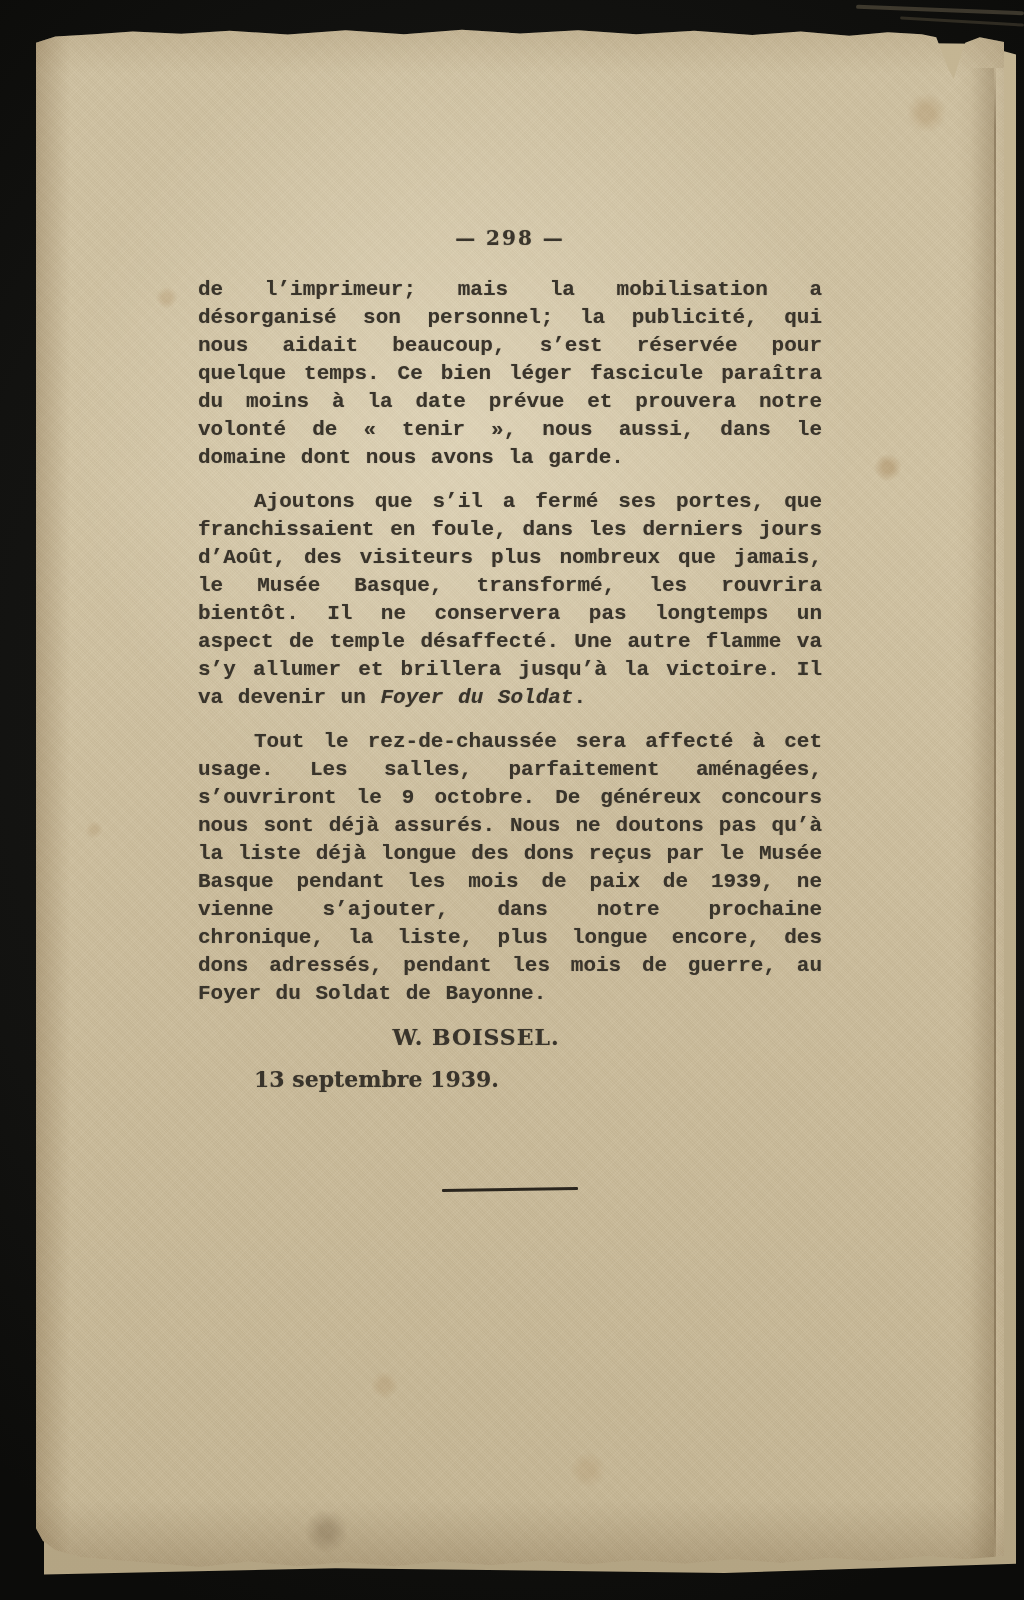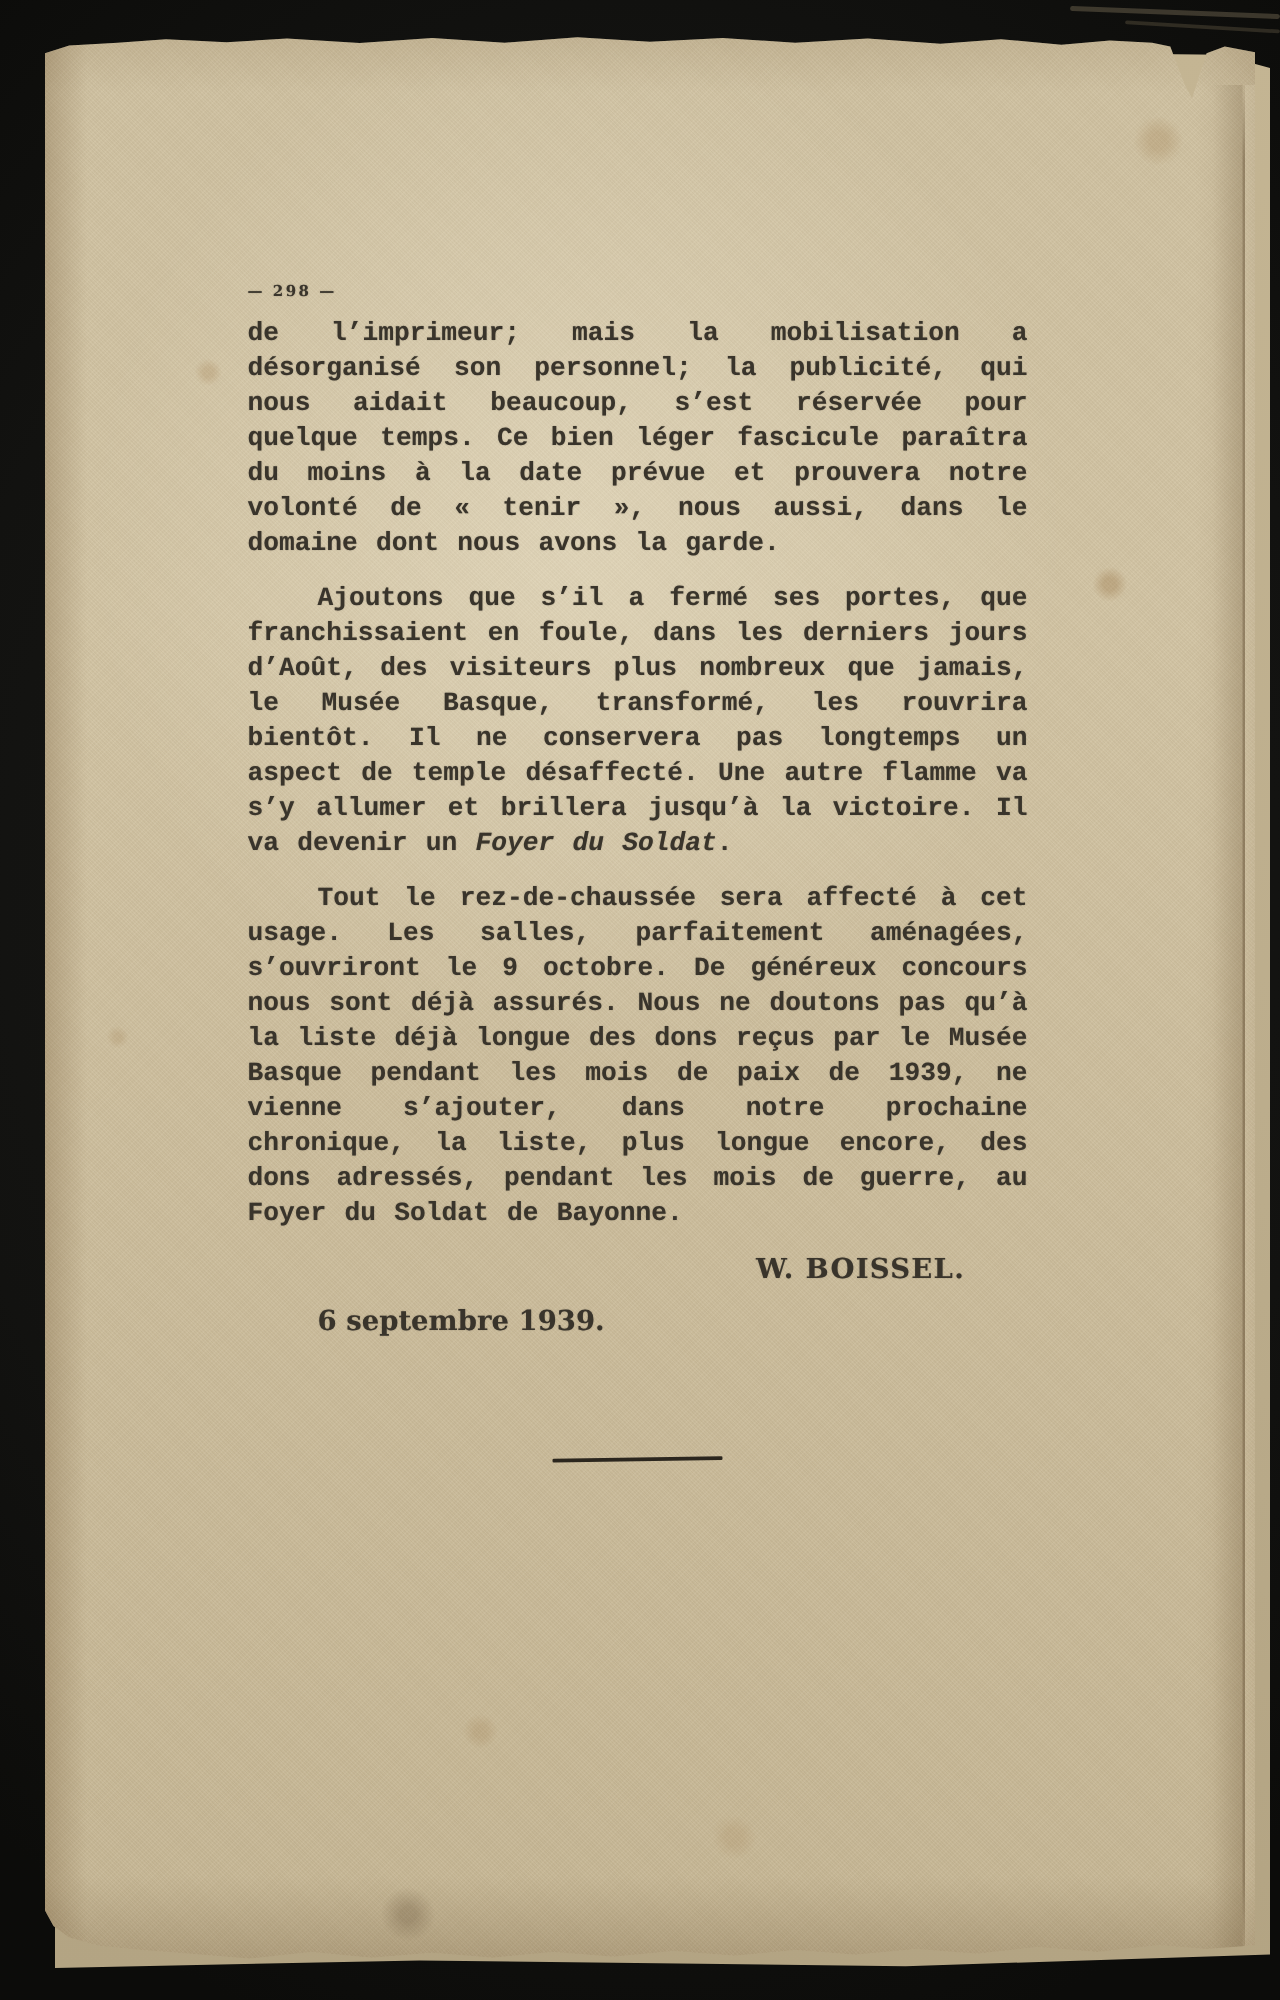--- a/index.html
+++ b/index.html
@@ -100,45 +100,46 @@
   
   .content {
     position: absolute;
     left: 162px; top: 0;
     width: 624px;
     padding-top: 198px;
     color: #38332a;
   }
 
   .page-number {
-    font-size: 12px;
+    text-align: center;
+    font-size: 20px;
     font-weight: 700;
     letter-spacing: 2px;
-    margin-bottom: 14px;
+    margin-bottom: 26px;
     color: #3a352c;
     text-shadow: 0 0 1px rgba(58,53,44,0.5);
   }
 
   .body-para {
     margin: 0 0 16px 0;
     font-size: 21px;
     line-height: 28px;
     font-weight: 700;
     text-align: justify;
     word-spacing: 2px;
     color: #39342b;
     text-shadow: 0 0 1px rgba(57,52,43,0.45);
     font-family: Liberation Mono, monospace;
   }
   .body-para.indent { text-indent: 56px; }
   .body-para em { font-style: italic; }
 
   .signature {
-    margin: 10px 50px 0 0;
-    text-align: right;
+    margin: 10px 68px 0 0;
+    text-align: center;
     font-size: 22px;
     font-weight: 700;
     letter-spacing: 1px;
     color: #39342b;
     text-shadow: 0 0 1px rgba(57,52,43,0.45);
   }
 
   .date-line {
     margin: 16px 0 0 56px;
     font-size: 22px;
@@ -174,18 +175,18 @@
       <div class="page-number">— 298 —</div>
 
       <div id="paragraphs">
           <p class="body-para"><span>de l’imprimeur; mais la mobilisation a désorganisé son personnel; la publicité, qui nous aidait beaucoup, s’est réservée pour quelque temps. Ce bien léger fascicule paraîtra du moins à la date prévue et prouvera notre volonté de « tenir », nous aussi, dans le domaine dont nous avons la garde.</span></p>
           <p class="body-para indent"><span>Ajoutons que s’il a fermé ses portes, que franchissaient en foule, dans les derniers jours d’Août, des visiteurs plus nombreux que jamais, le Musée Basque, transformé, les rouvrira bientôt. Il ne conservera pas longtemps un aspect de temple désaffecté. Une autre flamme va s’y allumer et brillera jusqu’à la victoire. Il va devenir un </span><em>Foyer du Soldat</em><span>.</span></p>
           <p class="body-para indent"><span>Tout le rez-de-chaussée sera affecté à cet usage. Les salles, parfaitement aménagées, s’ouvriront le 9 octobre. De généreux concours nous sont déjà assurés. Nous ne doutons pas qu’à la liste déjà longue des dons reçus par le Musée Basque pendant les mois de paix de 1939, ne vienne s’ajouter, dans notre prochaine chronique, la liste, plus longue encore, des dons adressés, pendant les mois de guerre, au Foyer du Soldat de Bayonne.</span></p>
         </div>
 
       <div class="signature">W. BOISSEL.</div>
 
-      <div class="date-line">6 septembre 1939.</div>
+      <div class="date-line">13 septembre 1939.</div>
 
       <div class="divider"></div>
     </div>
   </div>
 </div>
 
 </body></html>

